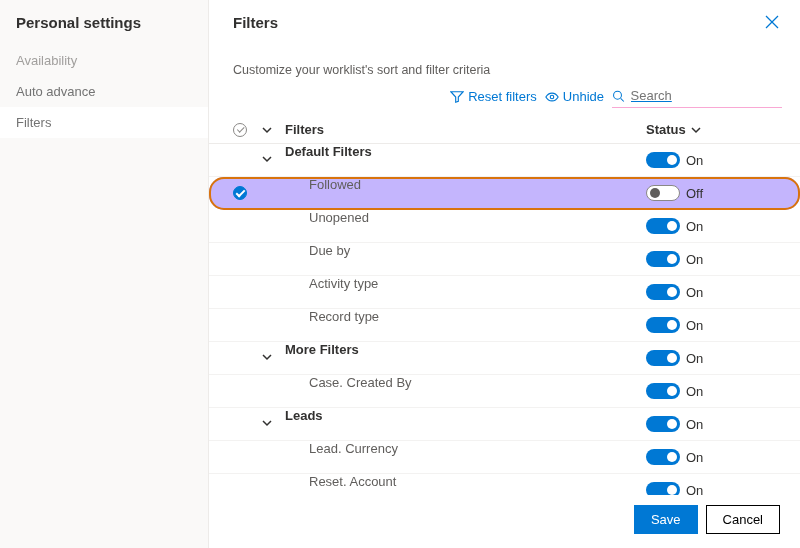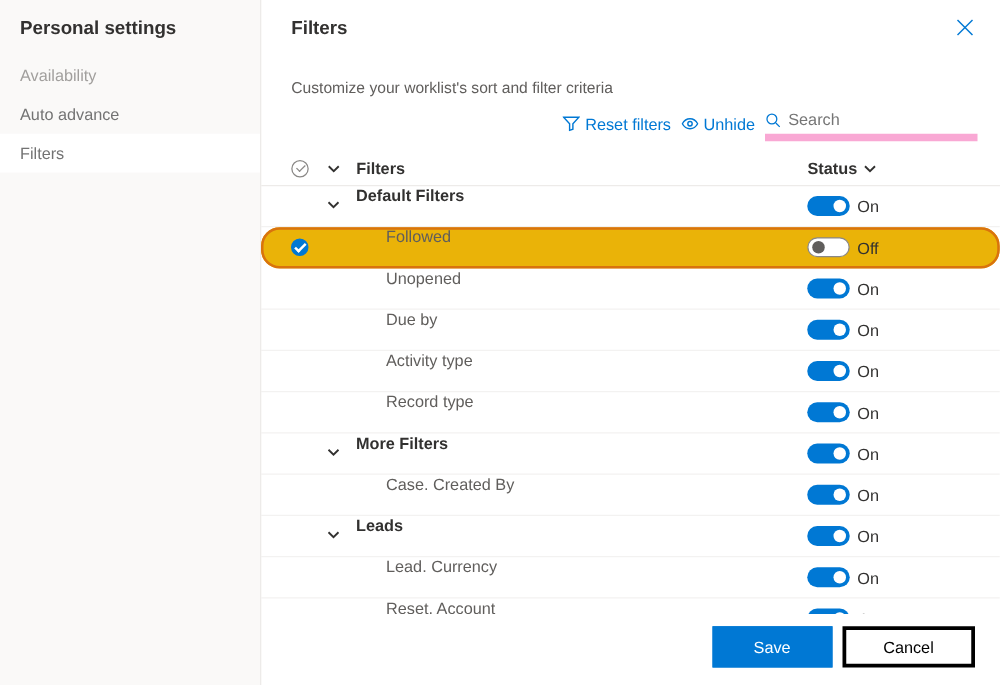--- a/index.html
+++ b/index.html
@@ -62,24 +62,25 @@
     justify-content: flex-end;
     align-items: center;
     gap: 8px;
     padding: 4px 18px 8px 24px;
     font-size: 13px;
   }
   .toolbar .link { color: #0078d4; display: inline-flex; align-items: center; gap: 4px; cursor: pointer; }
   .toolbar svg { width: 14px; height: 14px; }
   .search-wrap {
     display: inline-flex; align-items: center; gap: 4px;
-    border-bottom: 6px solid #f9a8d4;
+    border-bottom: 1px solid #f9a8d4;
     padding: 2px 0 3px 0;
     width: 170px;
     color: #0078d4;
+    text-decoration: underline;
   }
   .search-wrap input {
     border: none; outline: none; font-size: 13px; width: 100%;
     color: #605e5c;
   }
   .table-head {
     display: flex;
     align-items: center;
     padding: 6px 24px 6px 24px;
     border-bottom: 1px solid #edebe9;
@@ -95,21 +96,21 @@
   .row {
     display: flex;
     padding: 0 24px;
     min-height: 33px;
     border-bottom: 1px solid #f3f2f1;
     font-size: 13px;
   }
   .row.group .col-name { font-weight: 600; }
   .row.child .col-name { padding-left: 24px; color: #605e5c; }
   .row.highlight {
-    background: #eab308;
+    background: #c4b5fd;
     outline: 2px solid #d9730d;
     outline-offset: -2px;
     border-bottom-color: transparent;
     border-radius: 15px;
   }
   .chev { width:12px; height:12px; }
   .toggle {
     width: 34px; height: 16px; border-radius: 8px;
     background: #0078d4; position: relative; cursor: pointer;
     flex-shrink:0;
@@ -119,21 +120,21 @@
     background: #fff; position: absolute; top: 3px; right: 3px;
   }
   .toggle.off { background: #fff; border:1px solid #8a8886; }
   .toggle.off .knob { background:#605e5c; left:3px; right:auto; top:2px; }
   .status-label { margin-left: 2px; }
   .footer {
     display:flex; justify-content:flex-end; gap:8px;
     padding: 10px 20px 14px 20px;
   }
   .btn {
-    padding: 6px 30px; font-size: 13px; border:3px solid #000000;
+    padding: 6px 16px; font-size: 13px; border:1px solid #000000;
     background:#fff; cursor:pointer;
   }
   .btn.primary { background:#0078d4; border-color:#0078d4; color:#fff; }
   .radio-check {
     width:14px;height:14px;border-radius:50%;
     border:1px solid #8a8886; display:inline-block;
   }
   .radio-check.checked { background:#0078d4; border-color:#0078d4; position:relative;}
   .radio-check.checked::after{
     content:""; position:absolute; left:4px; top:1px;

